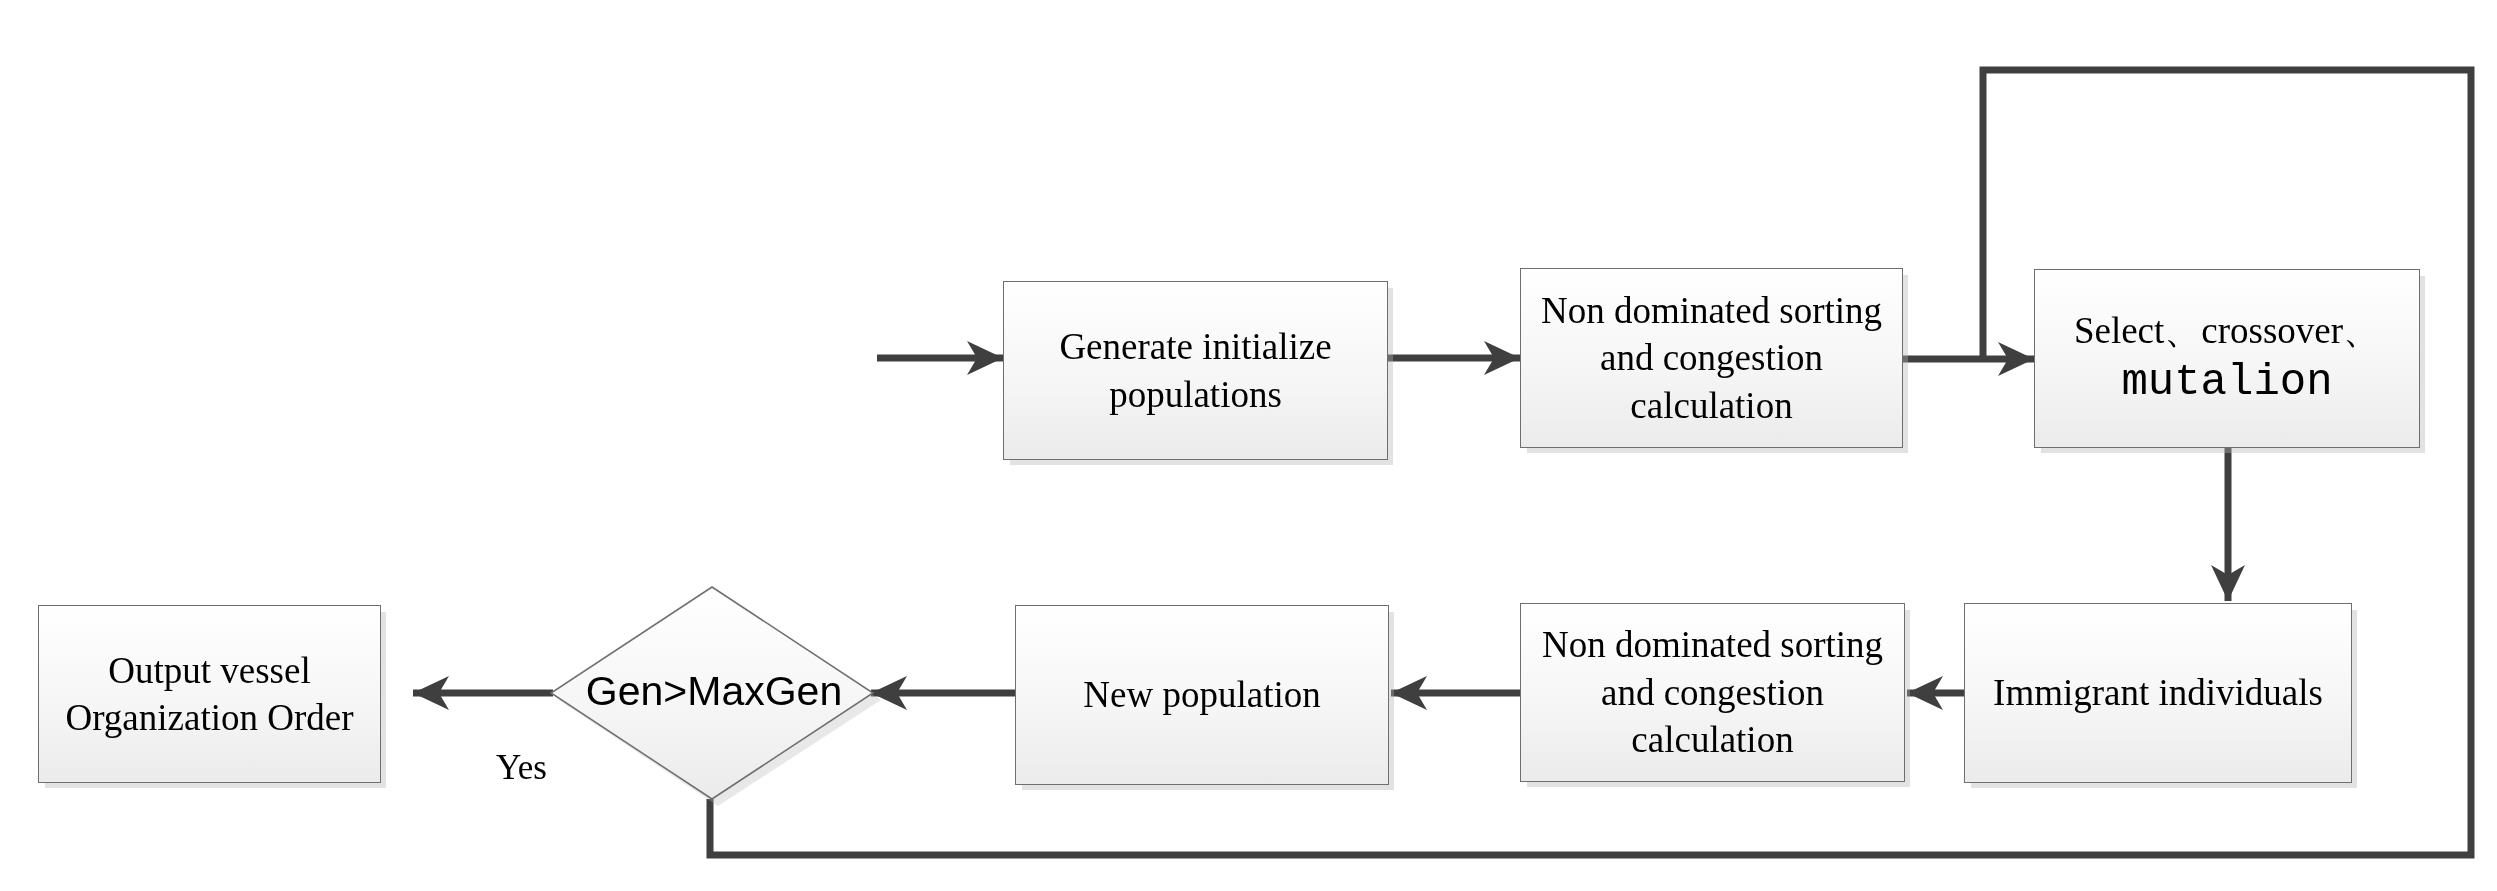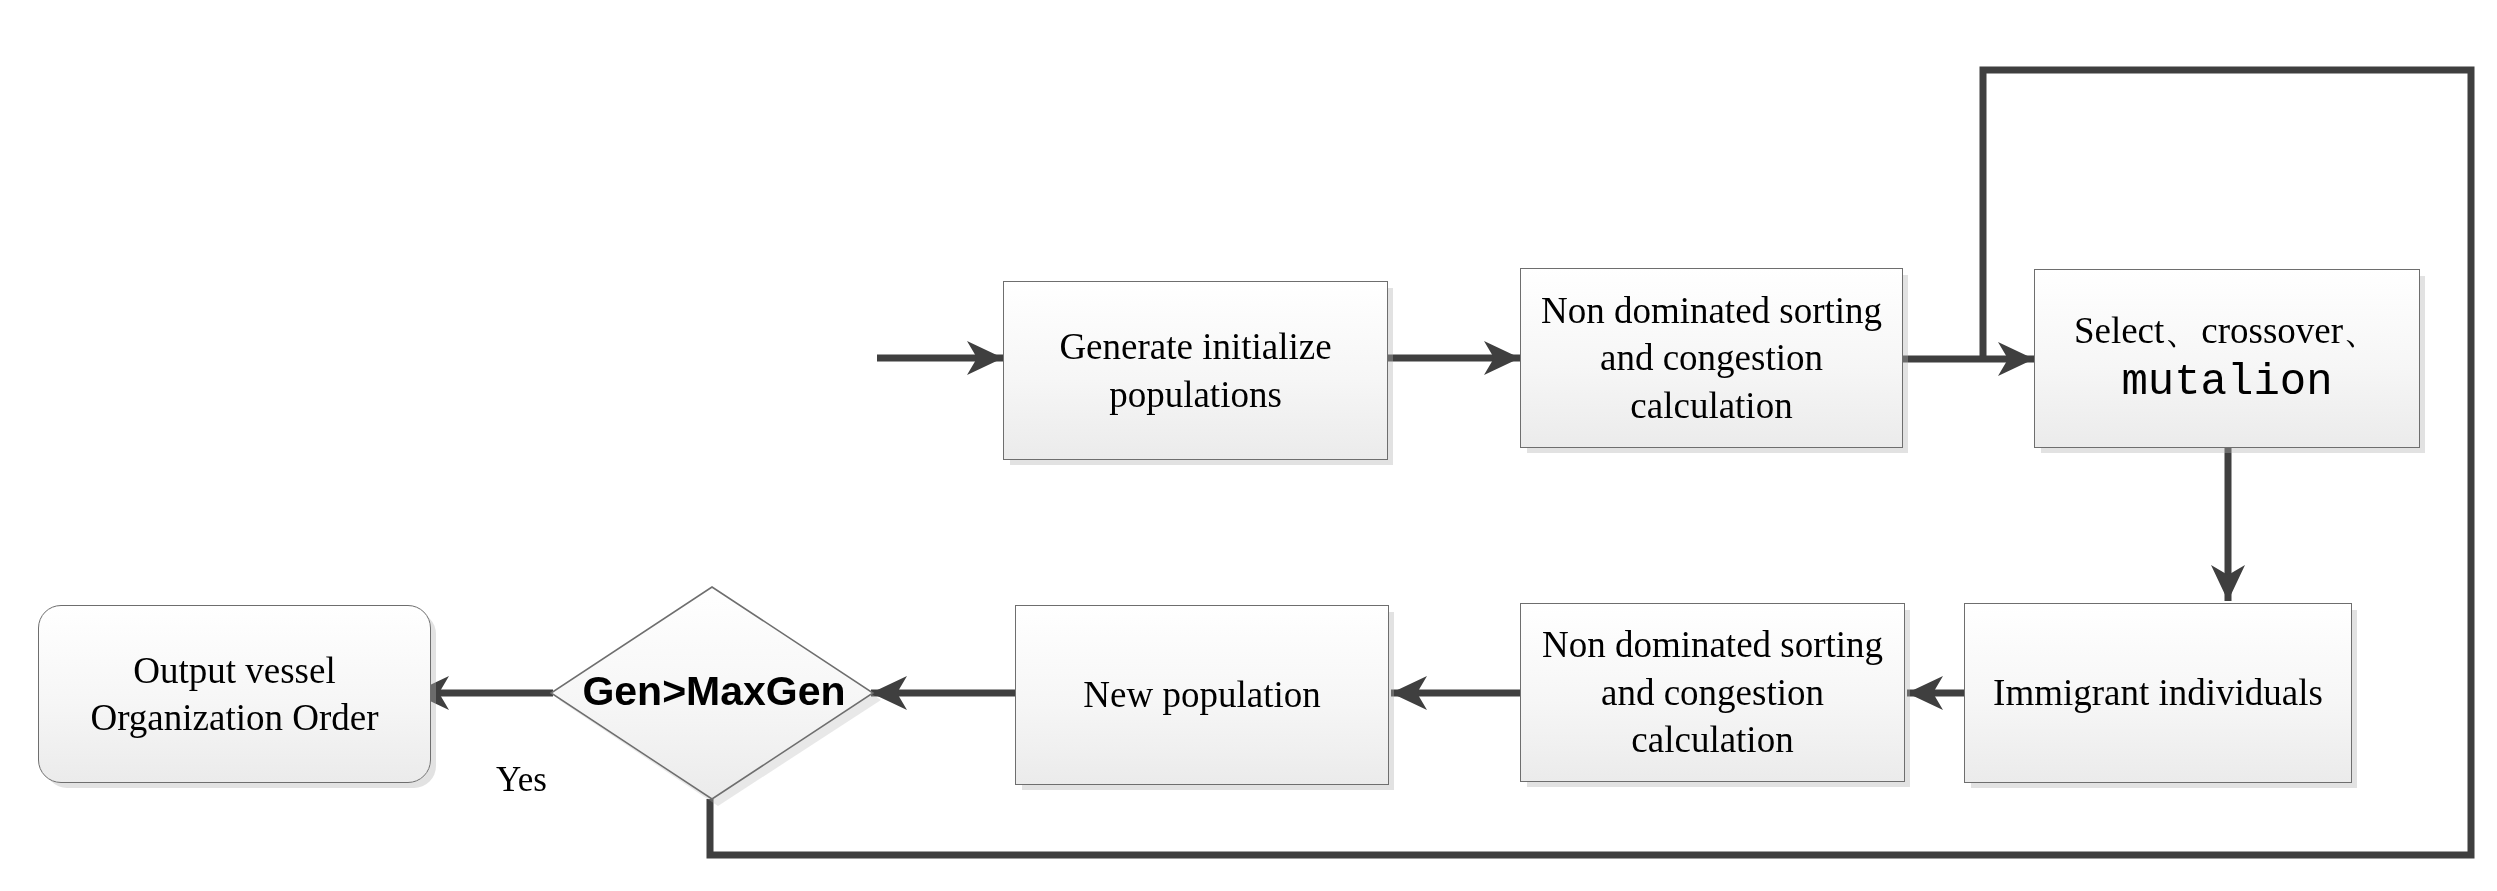--- a/index.html
+++ b/index.html
@@ -29,45 +29,43 @@
     color: #000000;
     font-size: 37px;
     line-height: 1.28;
     white-space: pre-line;
   }
   .node .label { white-space: pre-line; }
   #node-vessel          { left: 501px;  top: 269px; width: 376px; height: 179px; }
   #node-generate        { left: 1003px; top: 269px; width: 385px; height: 179px; margin-top: 12px; }
   #node-sorting-top     { left: 1520px; top: 268px; width: 383px; height: 180px; }
   #node-select          { left: 2034px; top: 269px; width: 386px; height: 179px; flex-direction: column; align-items: center; }
-  #node-output          { left: 38px;   top: 605px; width: 393px; height: 178px; border-radius: 23px; }
+  #node-output          { left: 38px;   top: 605px; width: 343px; height: 178px; }
   #node-new-population  { left: 1015px; top: 605px; width: 374px; height: 180px; text-align: center; }
   #node-sorting-bottom  { left: 1520px; top: 603px; width: 385px; height: 179px; }
   #node-immigrant       { left: 1964px; top: 603px; width: 388px; height: 180px; }
   .select-line2 {
     font-family: Liberation Mono, monospace;
     font-size: 44px;
   }
   #decision-label {
     position: absolute;
     left: 564px; top: 668px;
     width: 300px;
     text-align: center;
     font-family: "Liberation Sans", sans-serif;
     font-size: 41px;
     color: #000000;
-    font-weight: bold;
   }
   #yes-label {
     position: absolute;
     left: 496px; top: 748px;
     font-family: "Liberation Serif", serif;
     font-size: 35px;
     color: #000000;
-    margin-top: 12px;
   }
 </style>
 </head>
 <body>
 
 <div id="canvas">
 
   <svg id="connector-layer" viewBox="0 0 2497 891" xmlns="http://www.w3.org/2000/svg">
     <defs>
       <marker id="ah" markerUnits="userSpaceOnUse" markerWidth="44" markerHeight="44" refX="38" refY="20" orient="auto">

